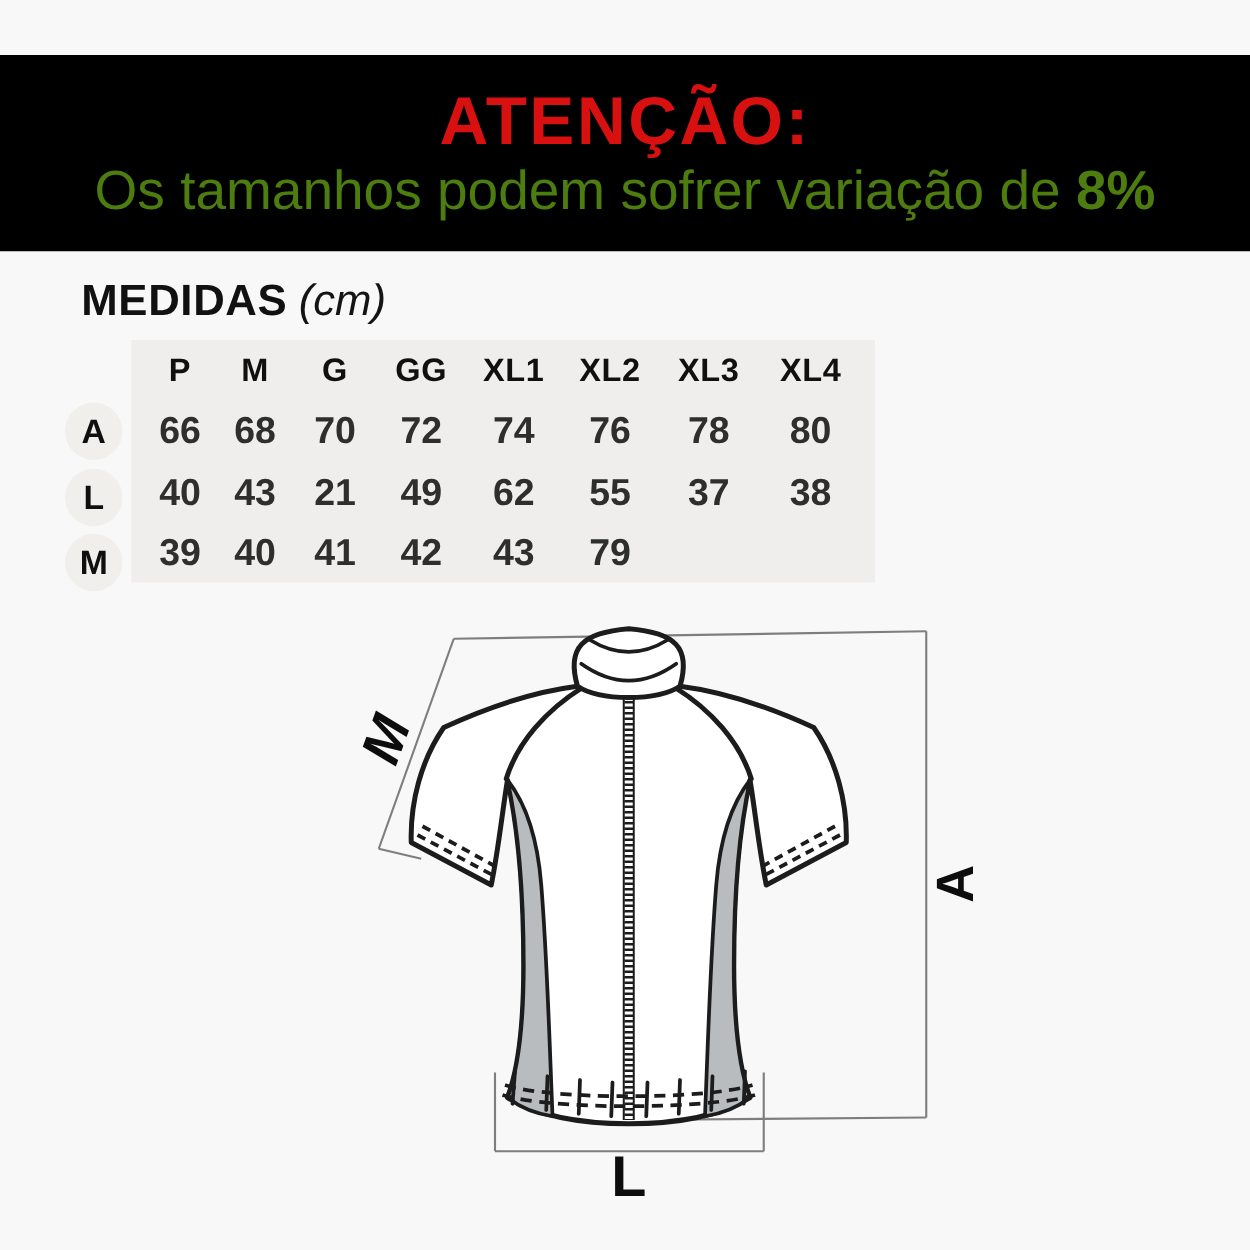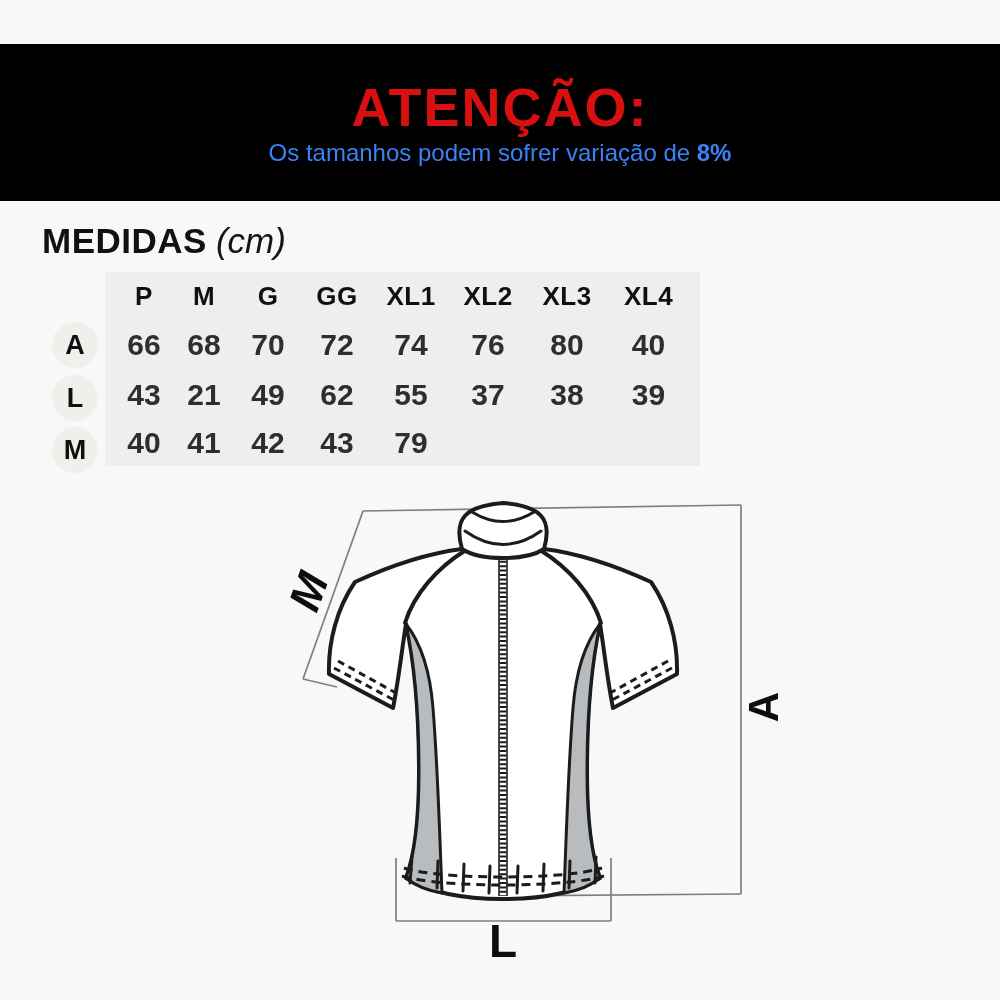--- a/index.html
+++ b/index.html
@@ -18,30 +18,30 @@
     background:#000;
     display:flex;flex-direction:column;align-items:center;justify-content:center;
     gap:7px;text-align:center;
   }
   .banner-title{
     color:#d8100f;
     font-size:54px;font-weight:800;letter-spacing:2px;line-height:1;
     margin:0;
   }
   .banner-sub{
-    color:#3b82f6;font-size:24px;font-weight:400;line-height:1;margin:0;
+    color:#4d7c0f;font-size:44px;font-weight:400;line-height:1;margin:0;
   }
   .banner-sub b{font-weight:800;}
   .banner-note{
     color:#fff;font-size:26px;font-style:italic;font-weight:400;line-height:1;margin:0;
   }
 
   
   .heading{
-    position:absolute;left:42px;top:222px;
+    position:absolute;left:65px;top:222px;
     font-size:35px;line-height:1.1;white-space:nowrap;text-align:center;
   }
   .heading .hname{font-weight:800;letter-spacing:0.5px;}
   .heading .hunit{font-style:italic;font-weight:400;margin-left:9px;color:#141414;}
 
   
   .size-table{
     position:absolute;left:105px;top:272px;width:595px;height:194px;
     background:#efeeec;
     display:grid;
@@ -103,20 +103,21 @@
     <div class="th">XL2</div>
     <div class="th">XL3</div>
     <div class="th">XL4</div>
 
     <div class="td">66</div>
     <div class="td">68</div>
     <div class="td">70</div>
     <div class="td">72</div>
     <div class="td">74</div>
     <div class="td">76</div>
+    <div class="td">78</div>
     <div class="td">80</div>
 
     <div class="td">40</div>
     <div class="td">43</div>
     <div class="td">21</div>
     <div class="td">49</div>
     <div class="td">62</div>
     <div class="td">55</div>
 
     <div class="td">37</div>

